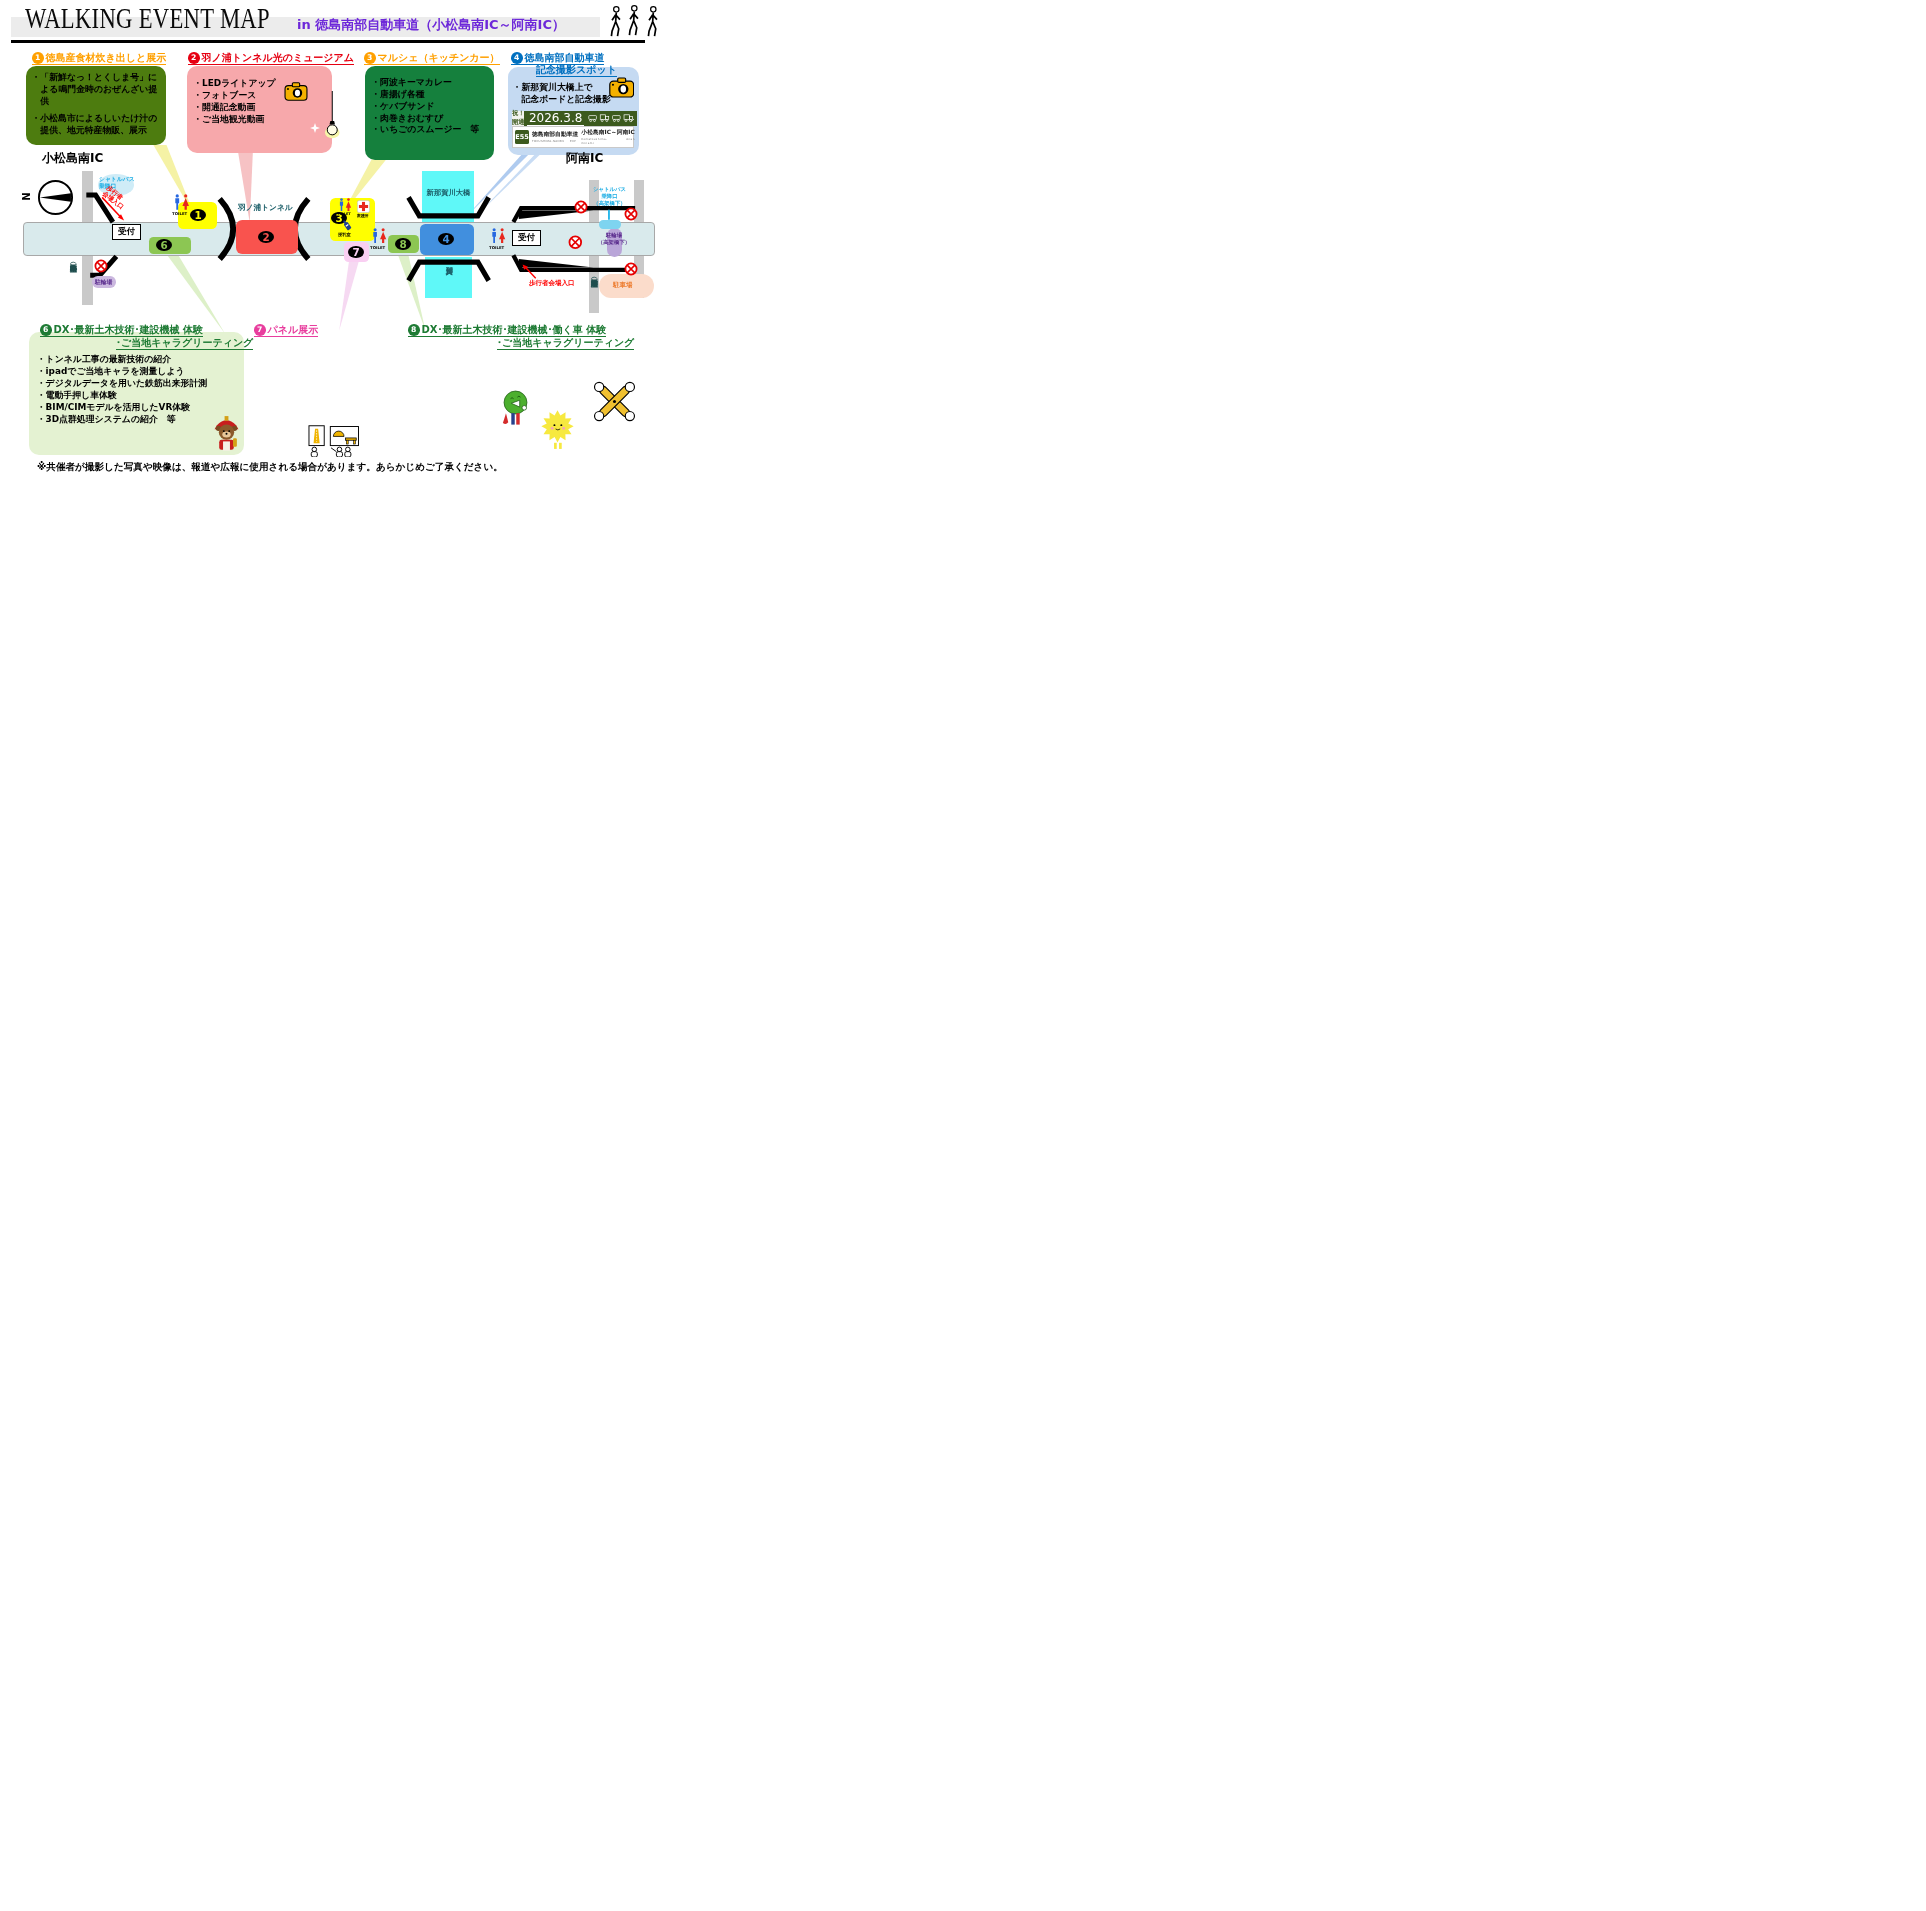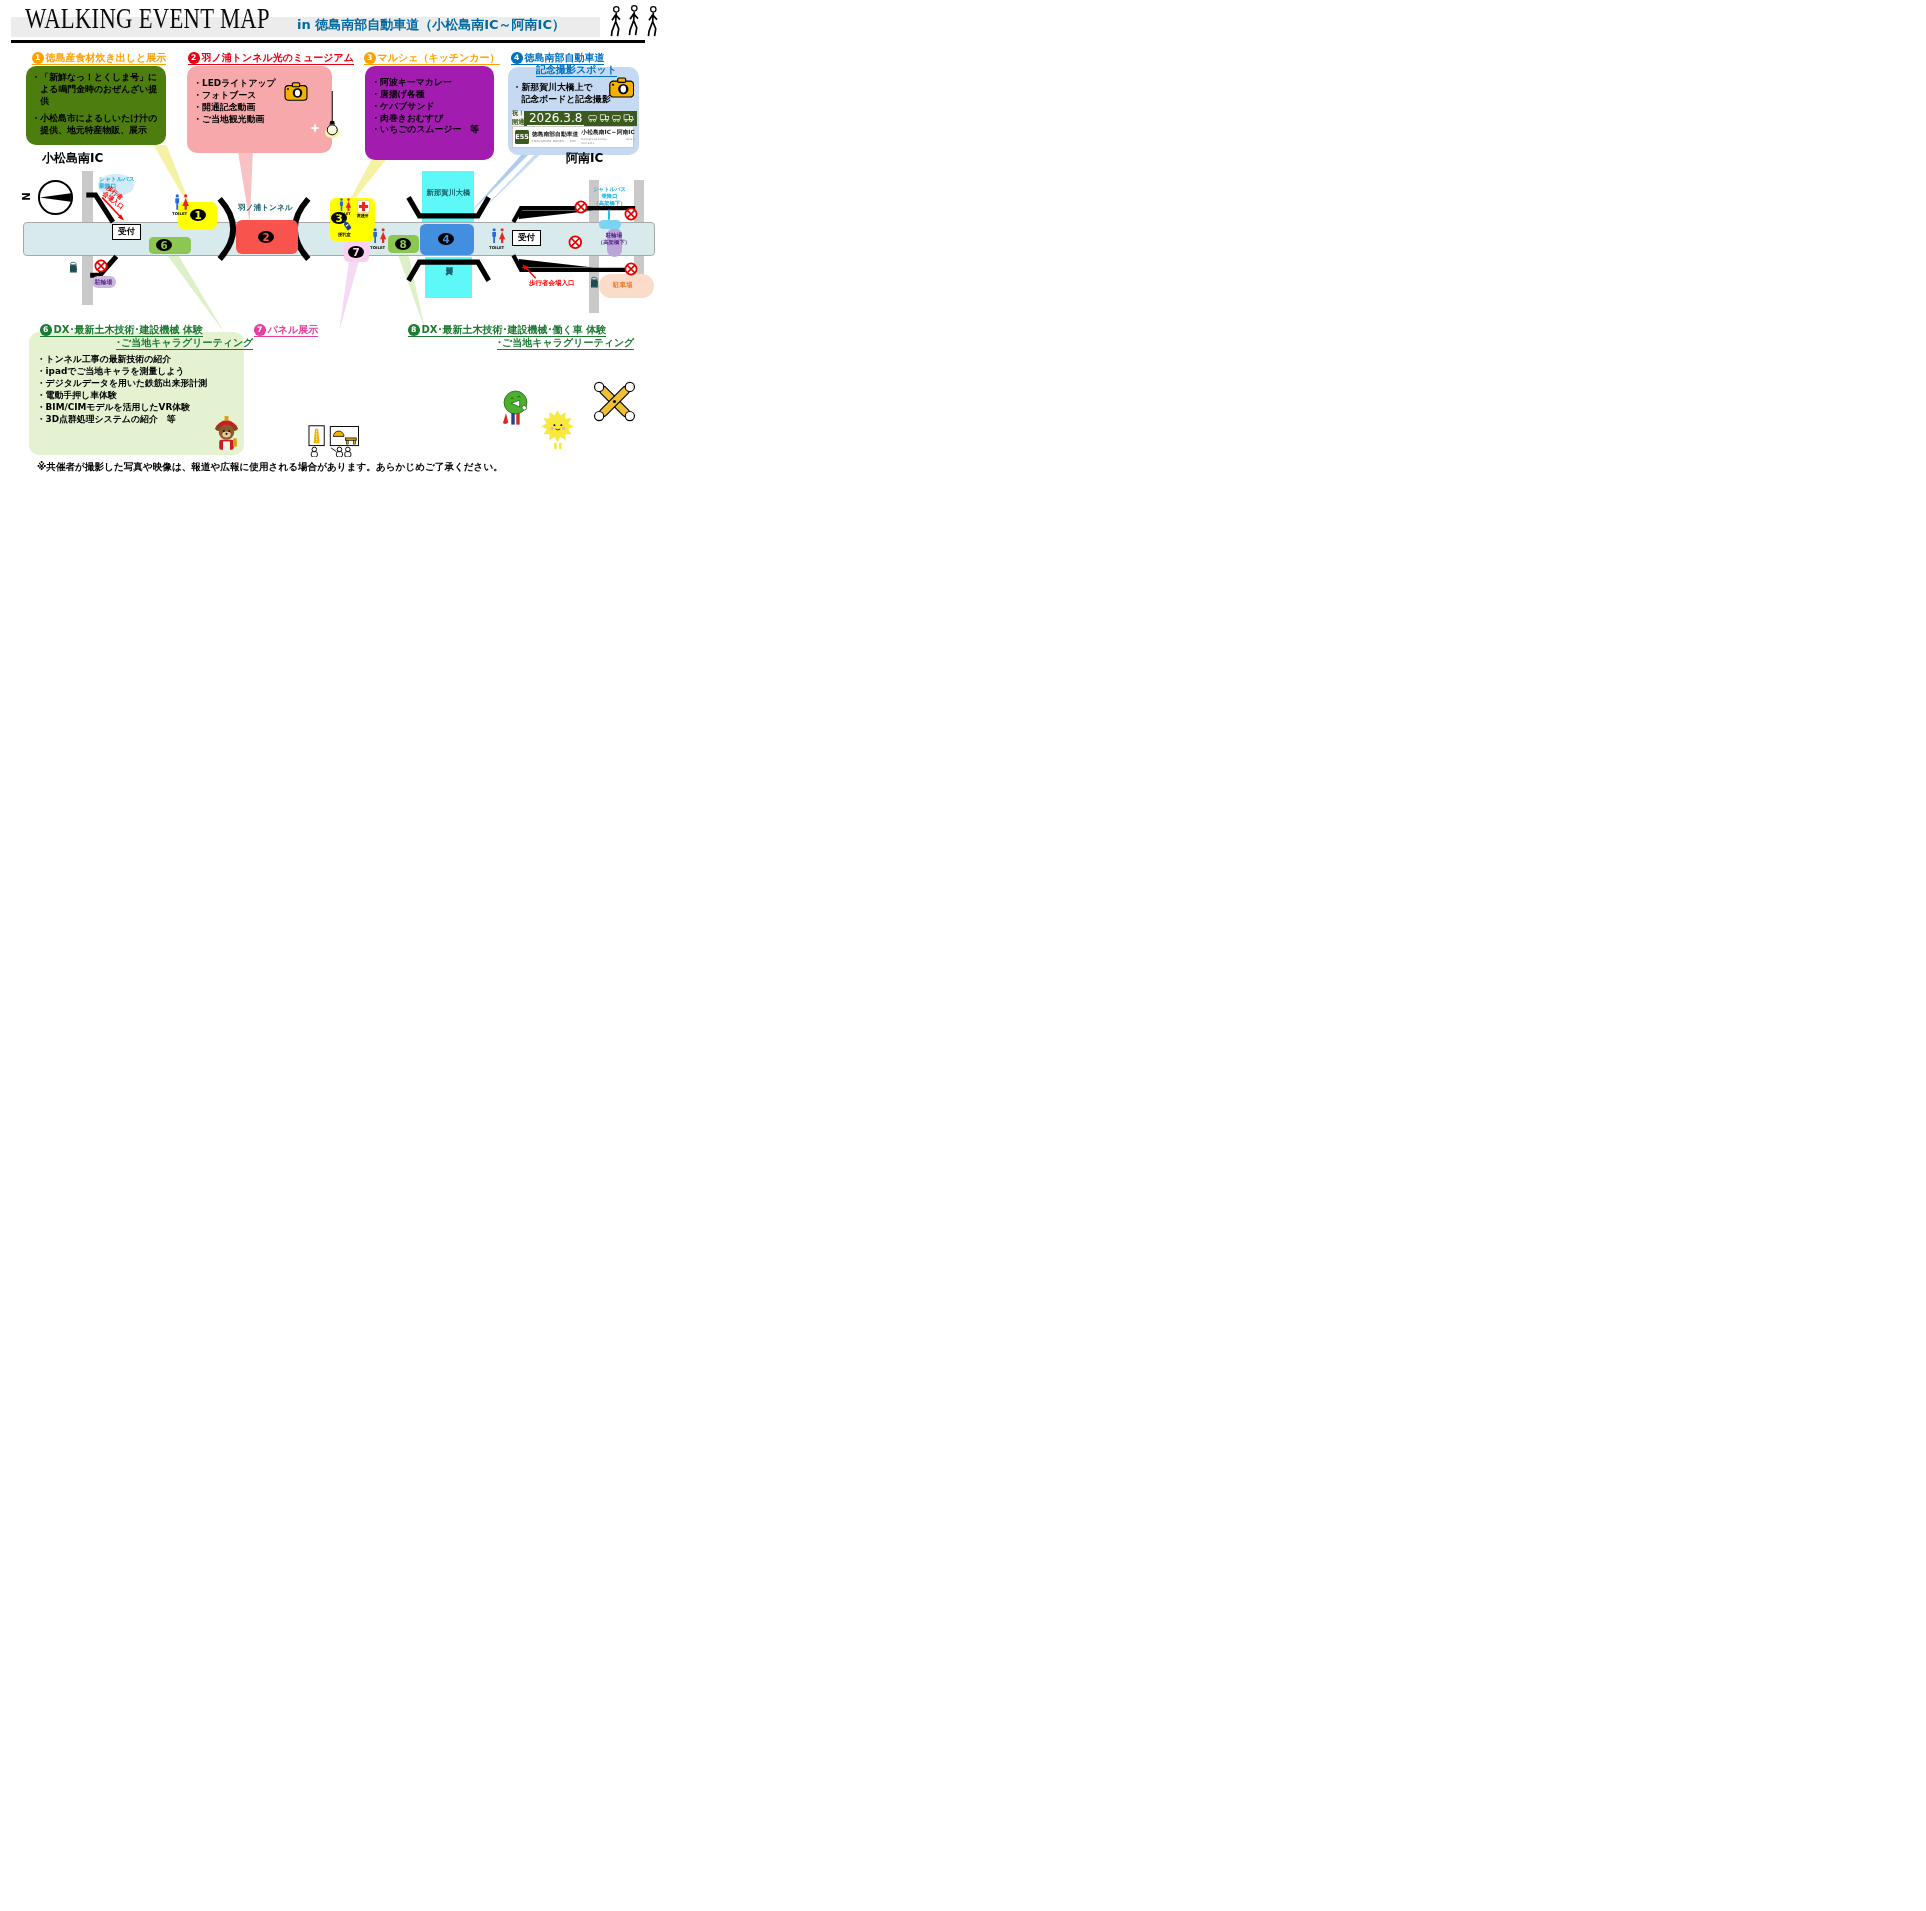--- a/index.html
+++ b/index.html
@@ -5,21 +5,21 @@
   * { margin:0; padding:0; box-sizing:border-box; }
   body { background:#fff; font-family:"DejaVu Sans", sans-serif; }
   .page { position:relative; width:676px; height:478px; background:#fff; overflow:hidden; }
   .abs { position:absolute; }
   svg { display:block; }
 
   
   .header-band { position:absolute; left:10.8px; top:17px; width:589px; height:20px; background:#ececec; }
   .main-title { position:absolute; left:25px; top:1.5px; font-family:"Liberation Serif", serif; font-weight:400;
                 font-size:29px; color:#0a0a0a; transform:scaleX(.78); transform-origin:left top; white-space:nowrap; letter-spacing:0.4px;}
-  .sub-title  { position:absolute; left:297px; top:16px; font-size:13px; font-weight:bold; color:#0369a1; white-space:nowrap;}
+  .sub-title  { position:absolute; left:297px; top:16px; font-size:13px; font-weight:bold; color:#6d28d9; white-space:nowrap;}
   .header-underline { position:absolute; left:10.8px; top:40px; width:634px; height:2.7px; background:#000; }
 
   
   .ctitle { position:absolute; z-index:7; display:flex; align-items:center; font-weight:bold; font-size:10px;
             border-bottom:1.2px solid; padding-bottom:0.8px; white-space:nowrap; line-height:1.05; }
   .ctitle2 { border-bottom:1.2px solid; }
   .badge { display:inline-flex; flex:none; width:11.6px; height:11.6px; border-radius:50%; color:#fff;
            align-items:center; justify-content:center; font-size:7.7px; font-weight:bold; margin-right:1.9px; }
   .cbody { position:absolute; border-radius:10px; z-index:2; }
   .citem { font-weight:bold; font-size:8.9px; color:#000; line-height:1.34; padding-left:1em; text-indent:-1em; }
@@ -125,21 +125,21 @@
   <div class="icon" style="left:336px;top:109px;z-index:7">
     <svg width="11.6" height="11.6" viewBox="0 0 24 24">
         <polygon points="12,0 15,9 24,12 15,15 12,24 9,15 0,12 9,9" fill="#fff"></polygon>
       </svg>
   </div>
 
   <div class="ctitle" style="left:364px;top:52px;color:#FFA000">
     <span class="badge" style="background:#FFA000">3</span>
     <span>マルシェ（キッチンカー）</span>
   </div>
-  <div class="cbody" style="left:365px;top:66px;width:129px;height:94px;background:#a21caf;padding:10.8px 6.2px 0">
+  <div class="cbody" style="left:365px;top:66px;width:129px;height:94px;background:#15803d;padding:10.8px 6.2px 0">
     <div class="citem">・阿波キーマカレー</div>
     <div class="citem">・唐揚げ各種</div>
     <div class="citem">・ケバブサンド</div>
     <div class="citem">・肉巻きおむすび</div>
     <div class="citem">・いちごのスムージー　等</div>
   </div>
 
   <div class="ctitle" style="left:511px;top:52px;color:#0070C0">
     <span class="badge" style="background:#0070C0">4</span>
     <span>徳島南部自動車道</span>

